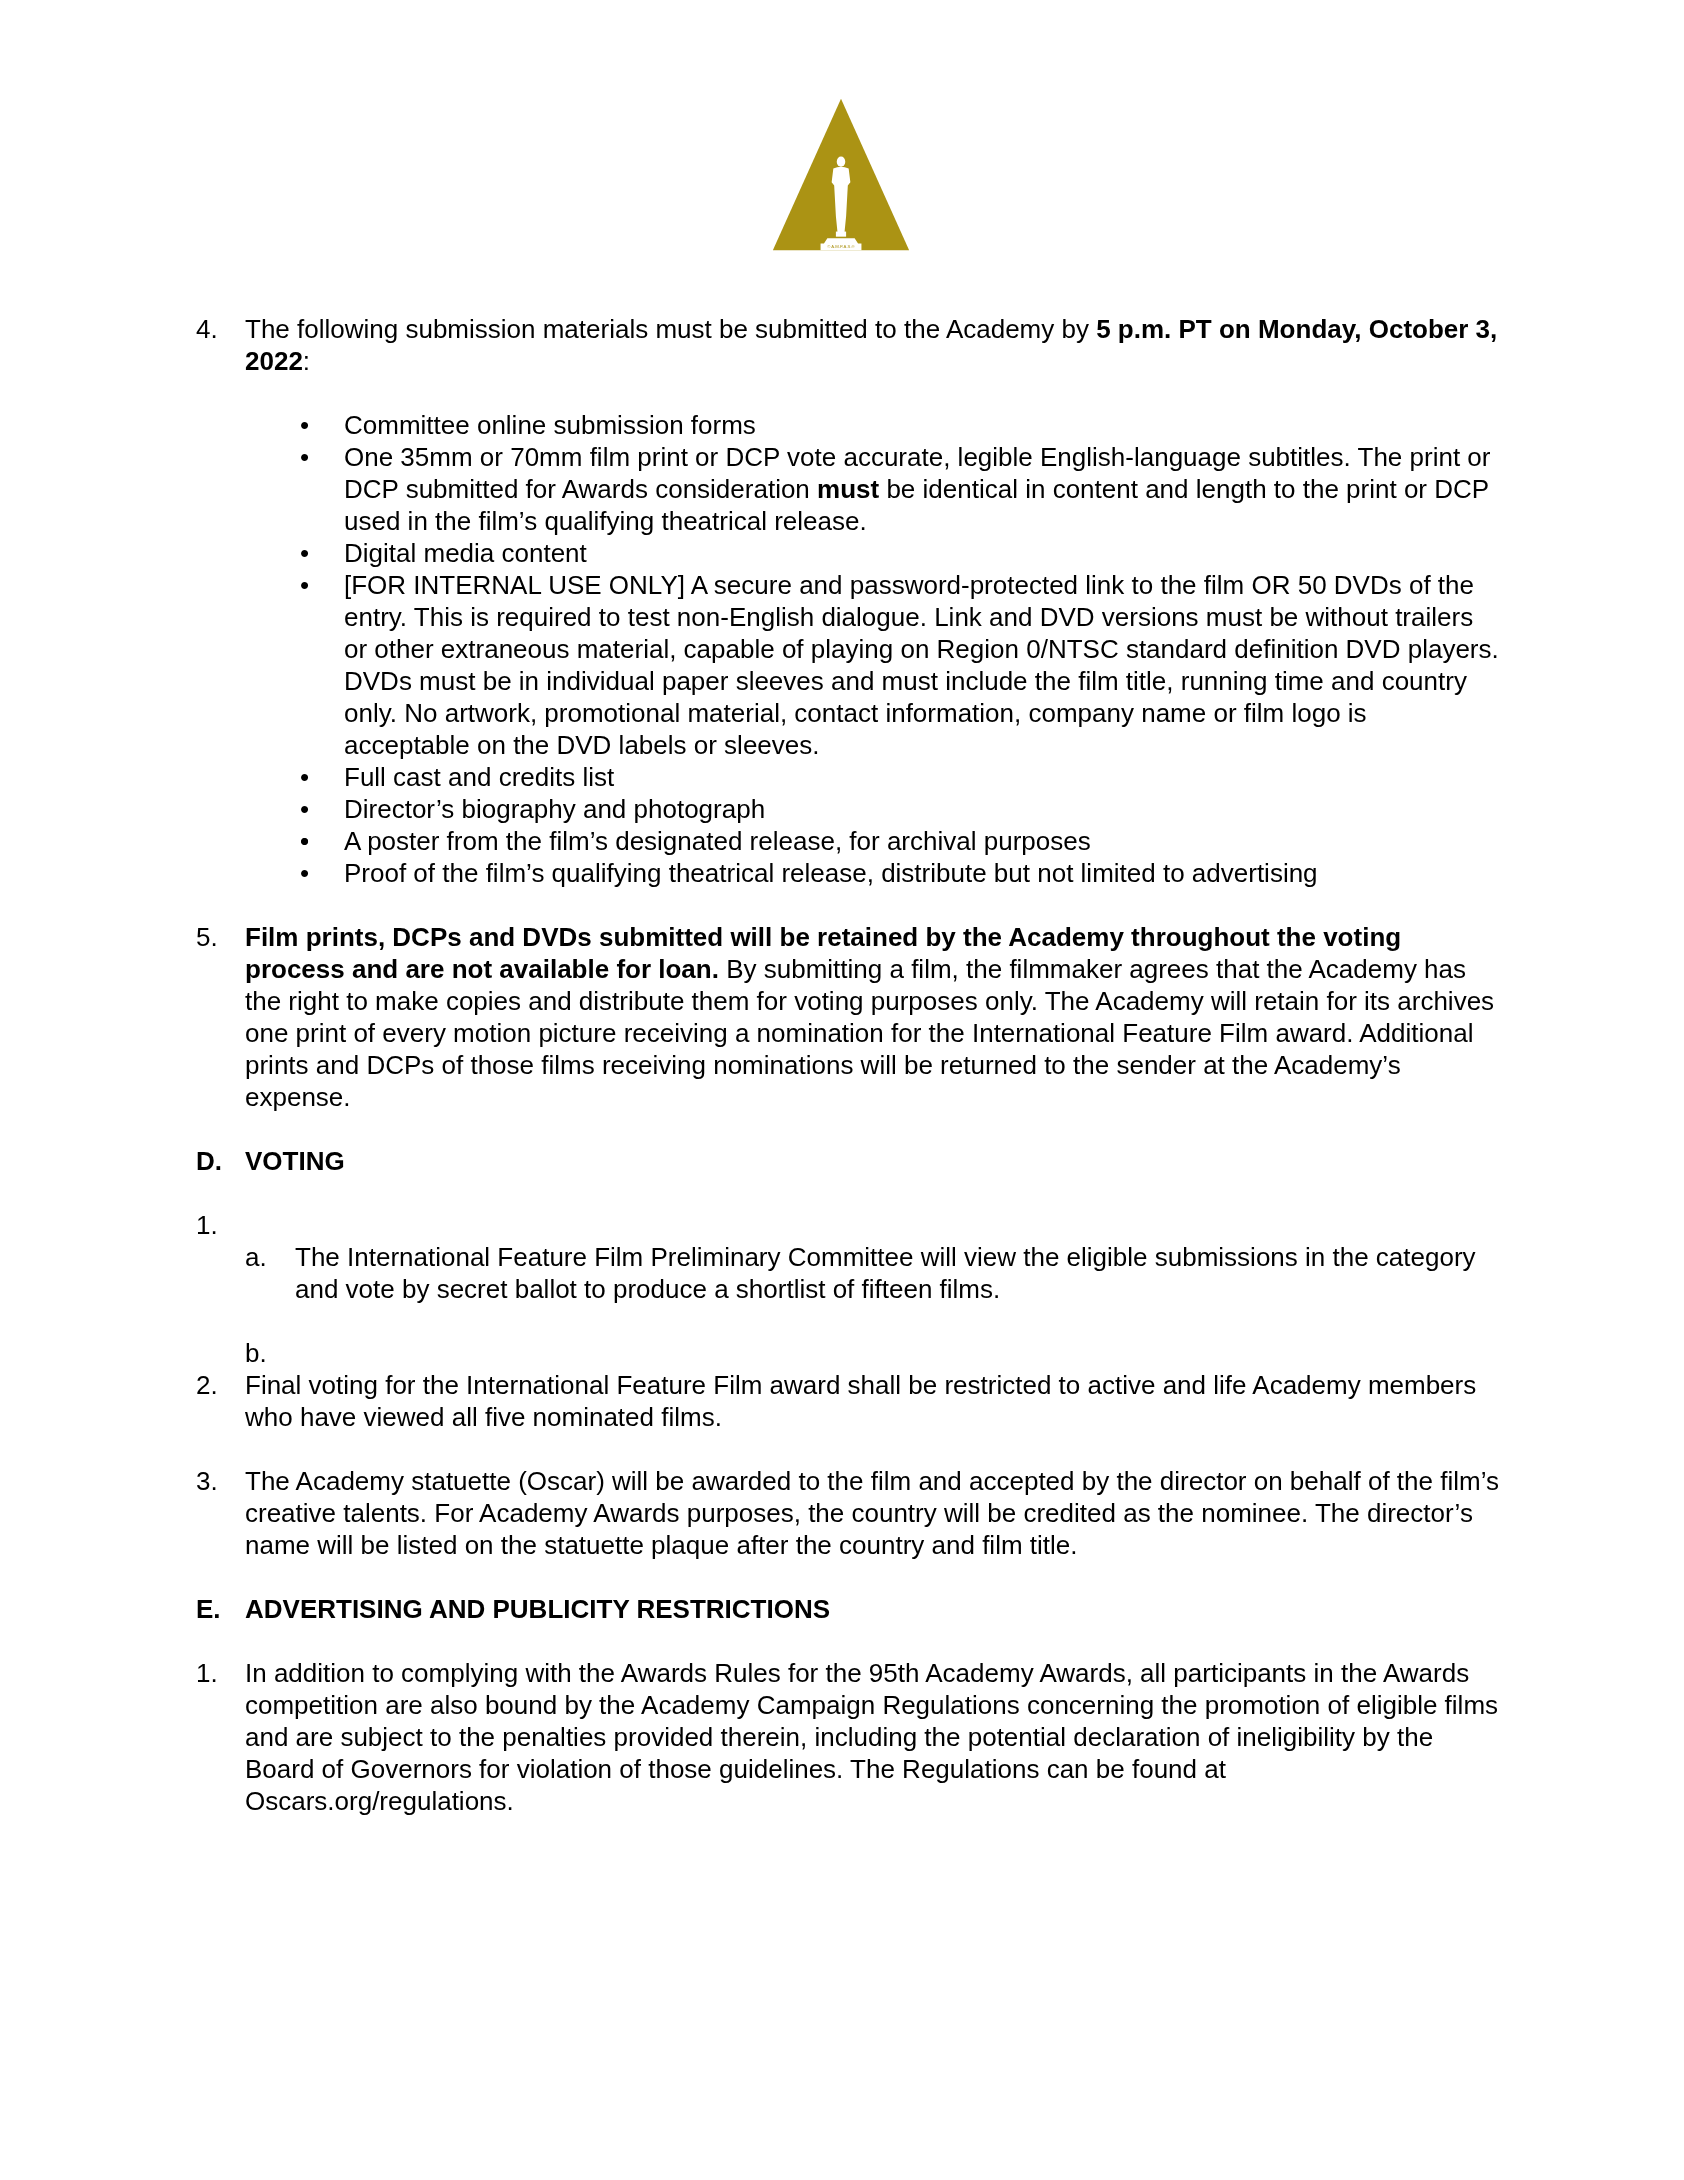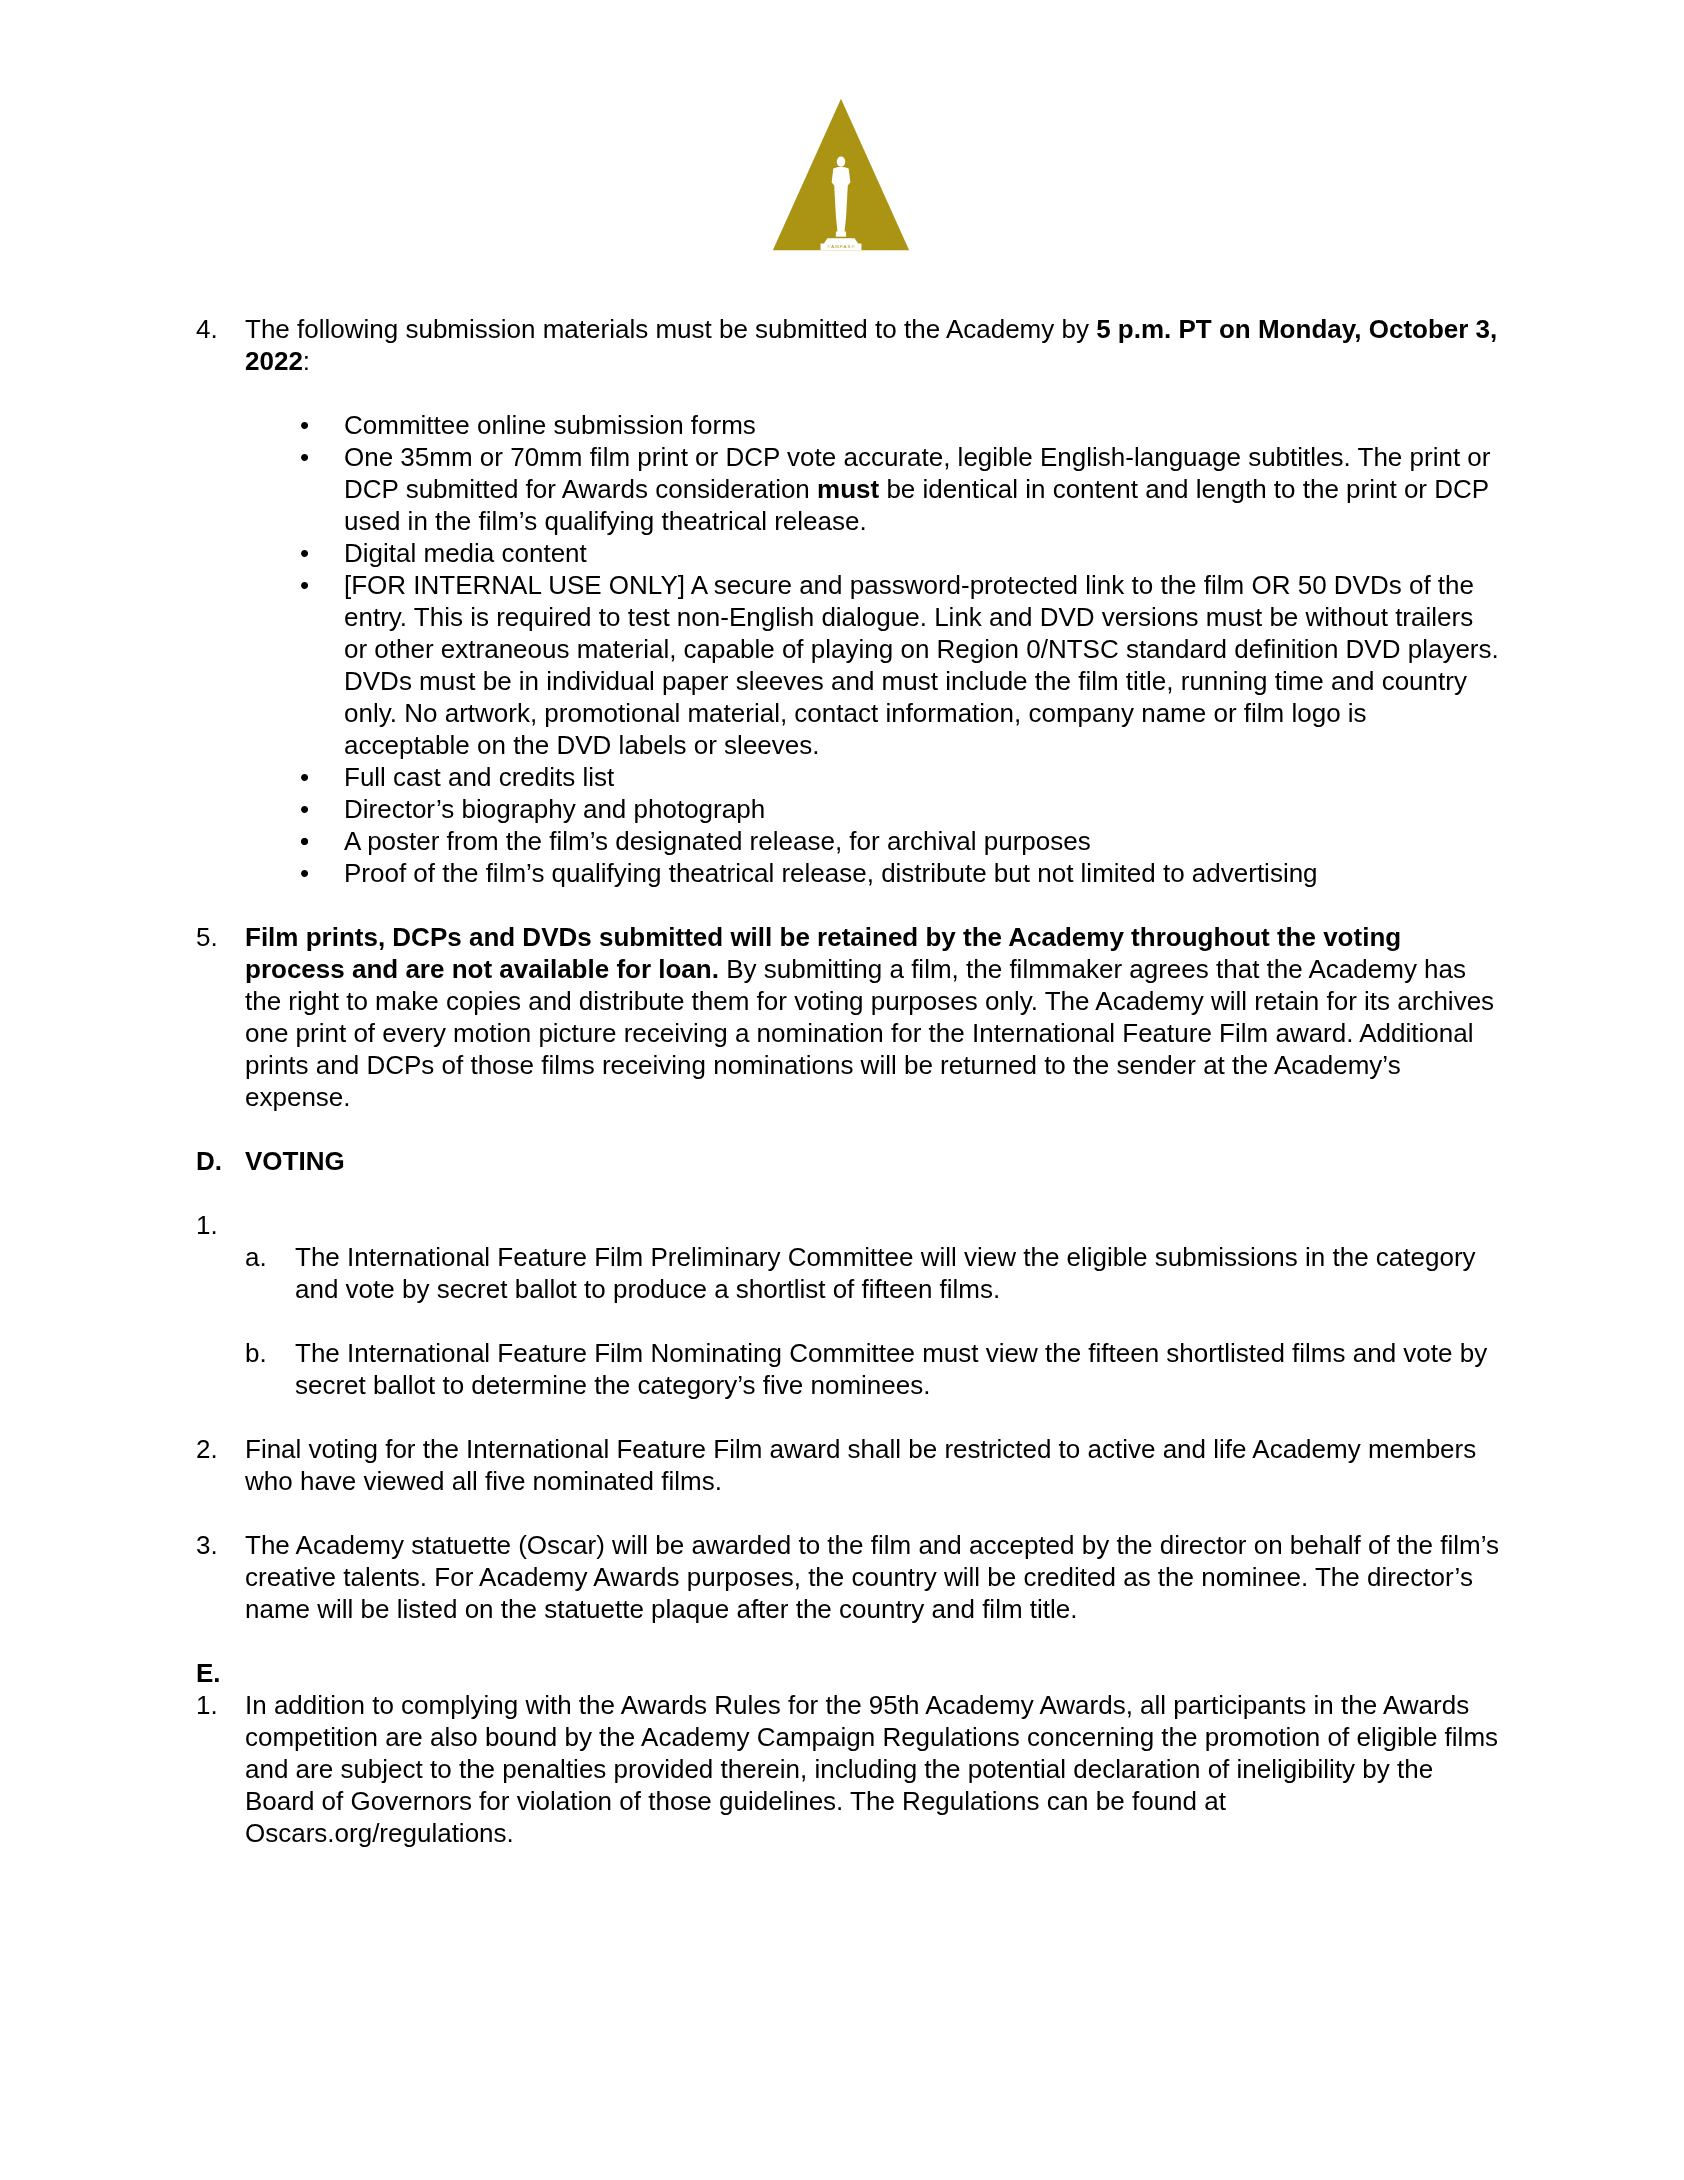--- a/index.html
+++ b/index.html
@@ -120,41 +120,41 @@
 
   <div class="sub">
     <span class="num">a.</span>
     <span>The International Feature Film Preliminary Committee will view the eligible submissions in the category and vote by secret ballot to produce a shortlist of fifteen films.</span>
   </div>
 
   <div class="gap"></div>
 
   <div class="sub">
     <span class="num">b.</span>
-    <span>The International Feature Film Nominating Committee must view the fifteen shortlisted films and vote by secret ballot to determine the category’s five nominees.</span>
   </div>
 
   <div class="gap"></div>
 
   <div class="item">
     <span class="num">2.</span>
     <span>Final voting for the International Feature Film award shall be restricted to active and life Academy members who have viewed all five nominated films.</span>
   </div>
 
   <div class="gap"></div>
 
   <div class="item">
     <span class="num">3.</span>
     <span>The Academy statuette (Oscar) will be awarded to the film and accepted by the director on behalf of the film’s creative talents.  For Academy Awards purposes, the country will be credited as the nominee.  The director’s name will be listed on the statuette plaque after the country and film title.</span>
   </div>
 
   <div class="gap"></div>
 
   <div class="item heading">
     <span class="num">E.</span>
+    <span>ADVERTISING AND PUBLICITY RESTRICTIONS</span>
   </div>
 
   <div class="gap"></div>
 
   <div class="item">
     <span class="num">1.</span>
     <span>In addition to complying with the Awards Rules for the 95th Academy Awards, all participants in the Awards competition are also bound by the Academy Campaign Regulations concerning the promotion of eligible films and are subject to the penalties provided therein, including the potential declaration of ineligibility by the Board of Governors for violation of those guidelines.  The Regulations can be found at Oscars.org/regulations.</span>
   </div>
 
 </div>

